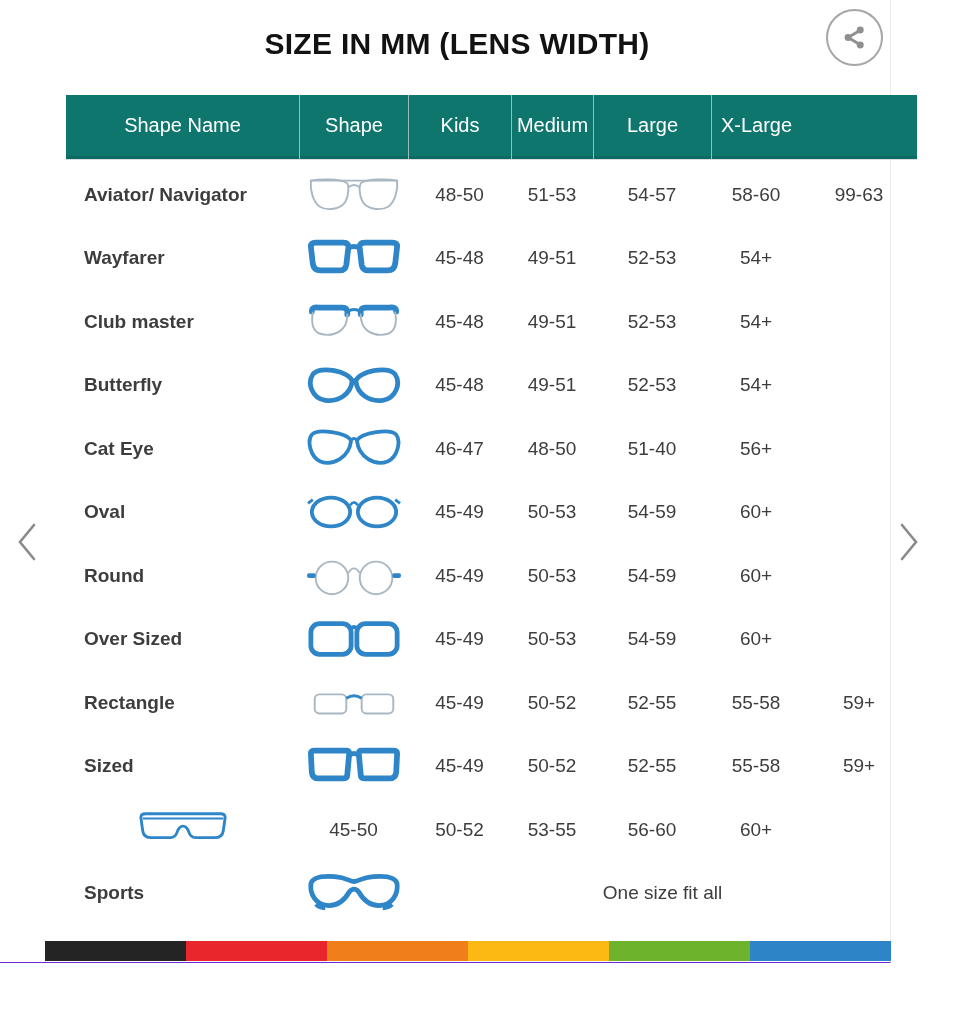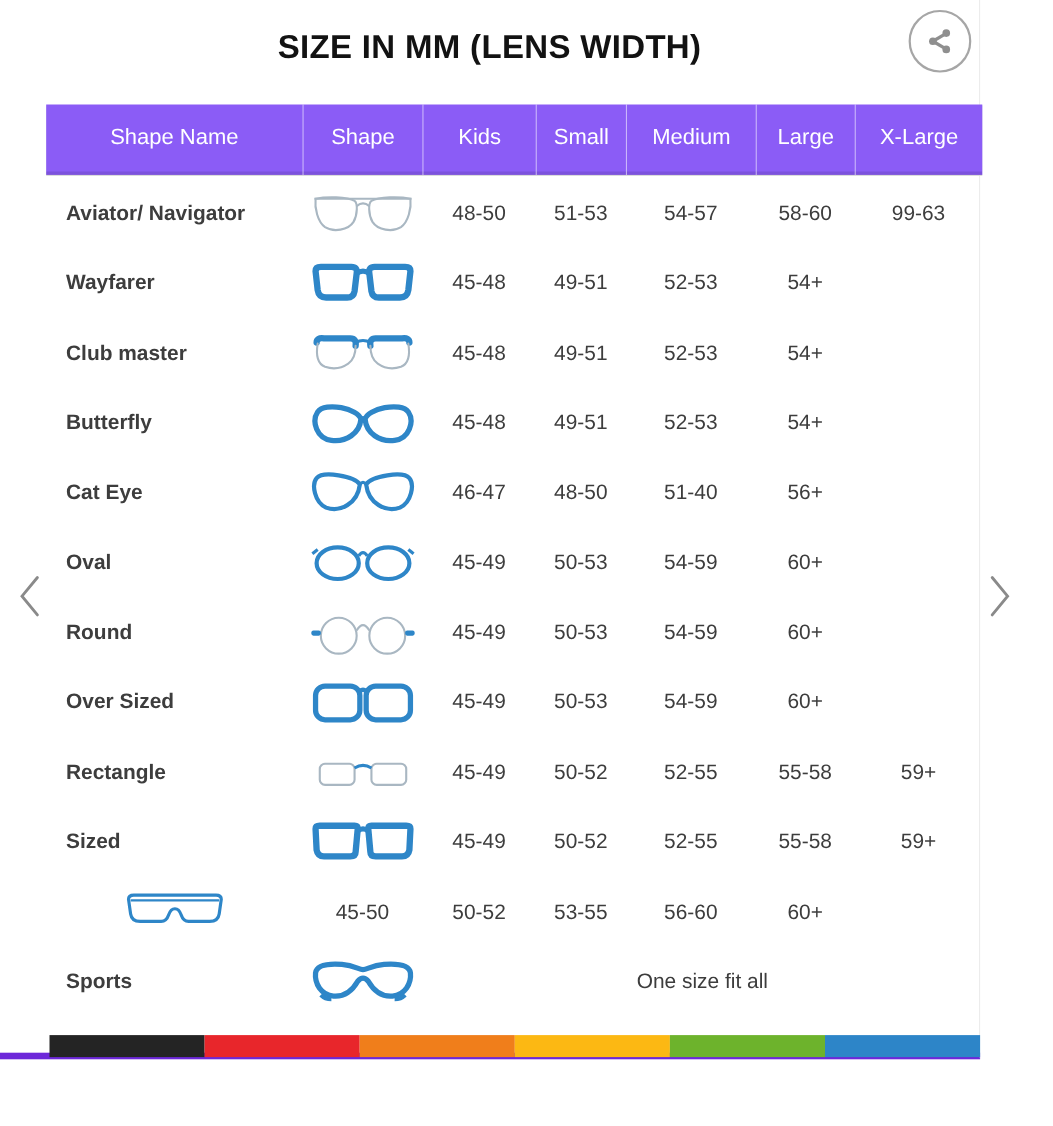--- a/index.html
+++ b/index.html
@@ -3,21 +3,21 @@
 <meta charset="utf-8">
 <style>
   * { margin:0; padding:0; box-sizing:border-box; }
   html,body { background:#ffffff; }
   .page {
     position:relative; width:957px; height:1024px; overflow:hidden;
     background:#ffffff; font-family:"Liberation Sans", sans-serif;
   }
   .card {
     position:absolute; left:0; top:0; width:891px; height:963px;
-    background:#ffffff; border-right:1px solid #ececec; border-bottom:6px solid #6d28d9;
+    background:#ffffff; border-right:1px solid #ececec; border-bottom:1px solid #6d28d9;padding-left:24px;
   }
   
   .title-row { position:relative; height:95px; }
   .page-title {
     text-align:center; padding-top:27px; font-size:30px; font-weight:700;
     color:#121212; letter-spacing:0.3px;
   }
   .share-btn {
     position:absolute; right:7px; top:9px; width:57px; height:57px;
     border-radius:50%; border:2px solid #a6a6a6; background:#ffffff;
@@ -71,25 +71,24 @@
             <line x1="6.3" y1="12" x2="17.1" y2="18.4" stroke="#8f8f8f" stroke-width="2.6"></line>
             <circle cx="17.1" cy="5.4" r="3.1" fill="#8f8f8f"></circle>
             <circle cx="6.3" cy="12" r="3.1" fill="#8f8f8f"></circle>
             <circle cx="17.1" cy="18.6" r="3.1" fill="#8f8f8f"></circle>
           </svg>
         </span>
       </button>
     </div>
 
     <div class="size-table">
-      <div class="thead" id="thead" style="background: #8b5cf6; color: rgb(255, 255, 255);">
+      <div class="thead" id="thead" style="background: #0f766e; color: rgb(255, 255, 255);">
         <div class="hcell">Shape Name</div>
         <div class="hcell">Shape</div>
         <div class="hcell">Kids</div>
-        <div class="hcell">Small</div>
         <div class="hcell">Medium</div>
         <div class="hcell">Large</div>
         <div class="hcell">X-Large</div>
       </div>
       <div class="tbody" id="tbody">
           <div class="trow">
     <div class="cell c-name"><span class="row-label">Aviator/ Navigator</span></div>
     <div class="cell c-shape">
               <span class="glasses-icon">
                 <svg viewBox="0 0 100 48">

